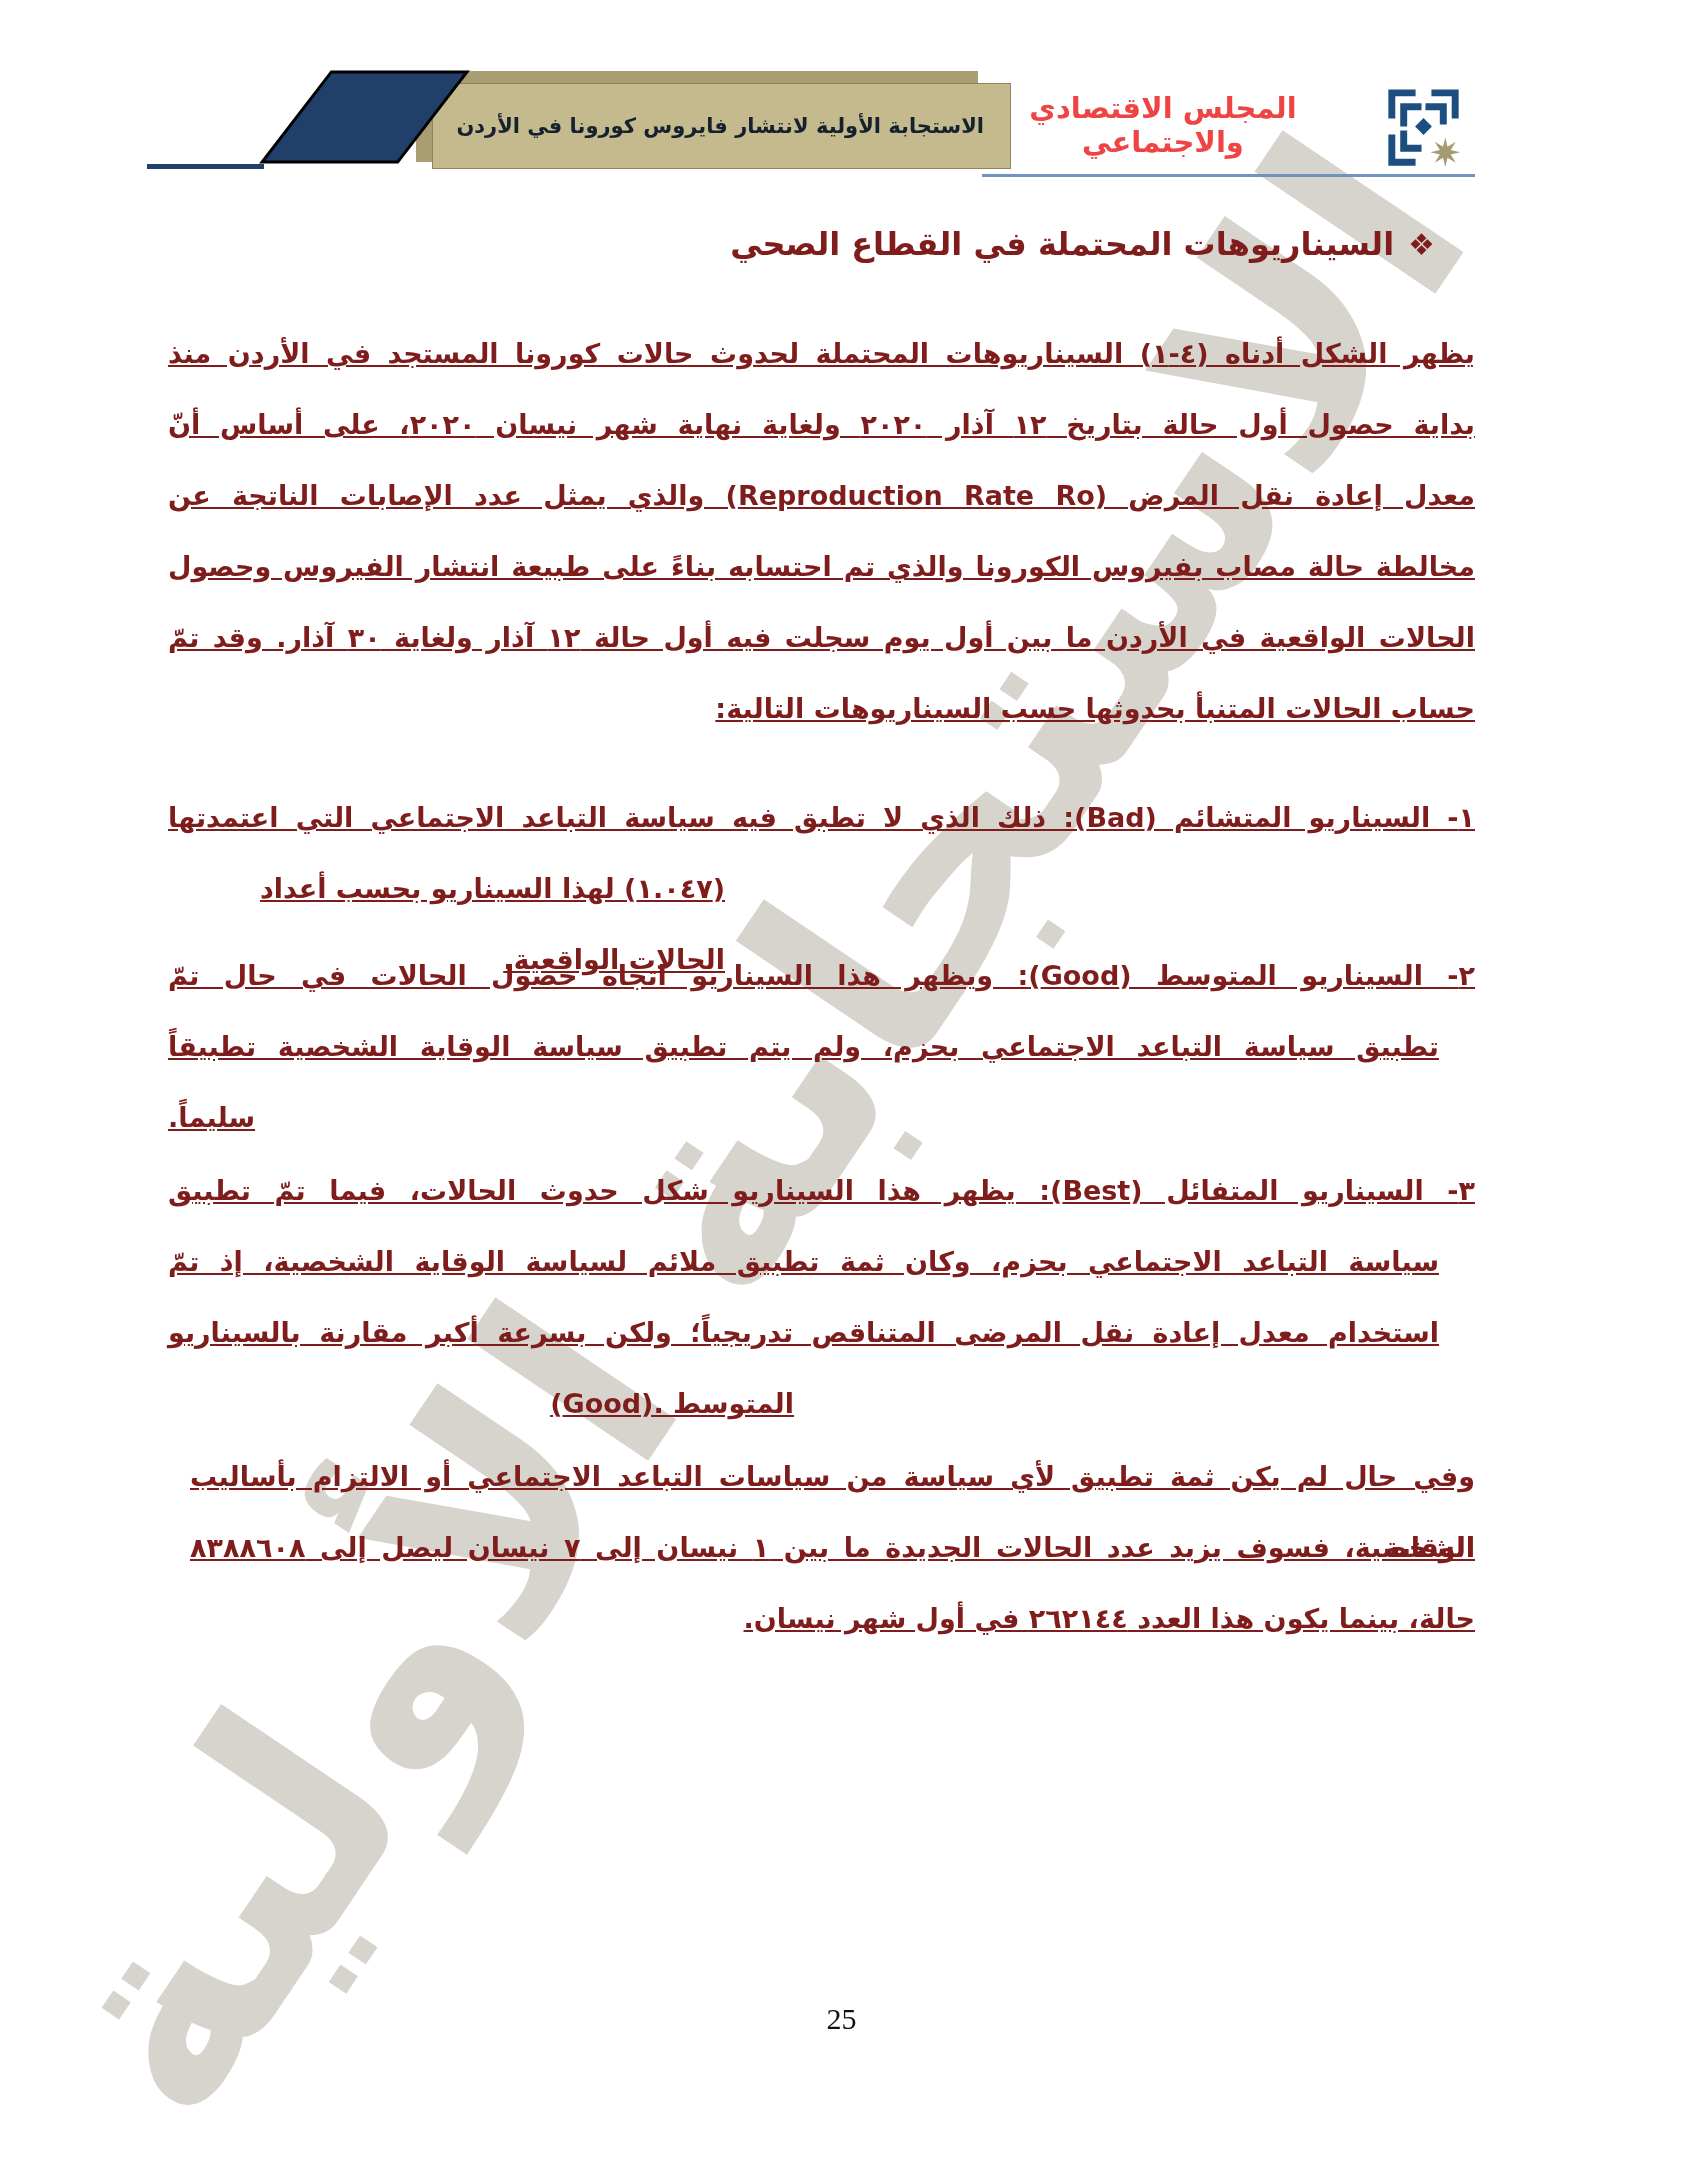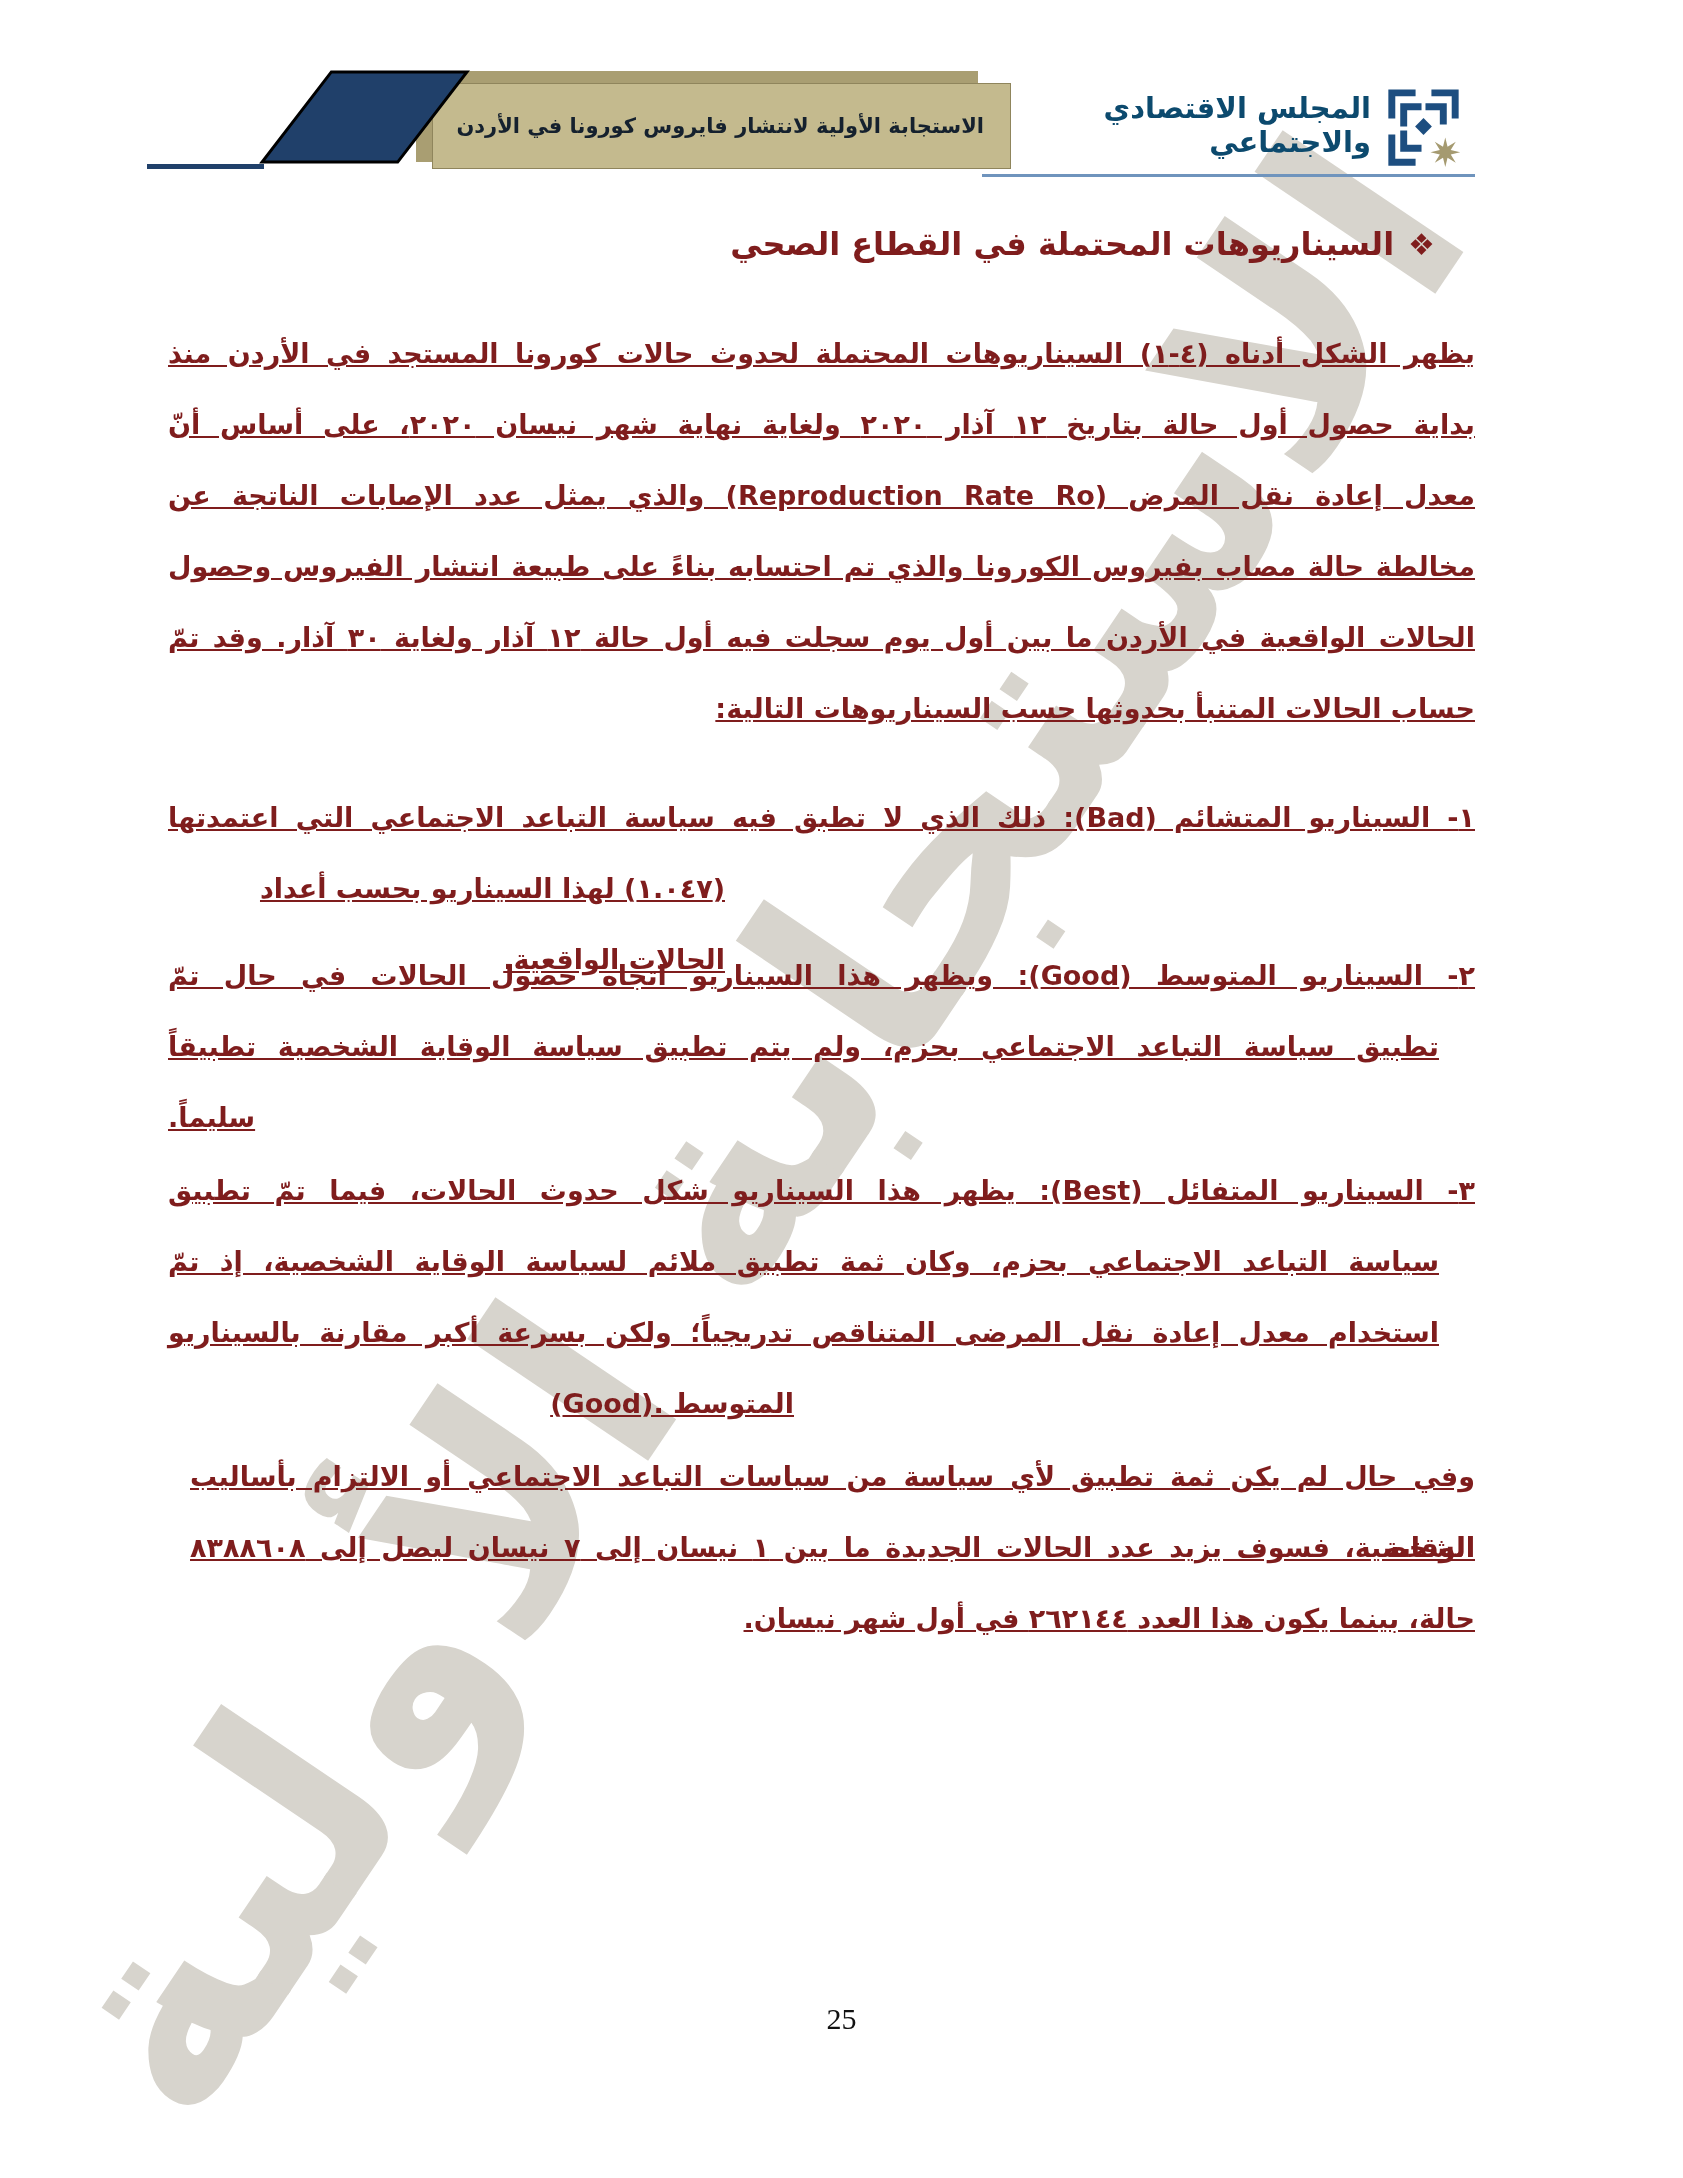--- a/index.html
+++ b/index.html
@@ -23,22 +23,22 @@
   .banner-inner span {
     font-size:21px; font-weight:bold; color:#15212e; letter-spacing:0;
   }
   .parallelogram { position:absolute; left:259px; top:69px; z-index:2; }
   .header-left-line {
     position:absolute; left:147px; top:164px; width:117px; height:5px;
     background:#20406a; z-index:2;
   }
   .council-name {
     position:absolute; left:955px; top:91px; width:416px; height:44px;
-    direction:rtl; text-align:right; z-index:2;
-    font-size:29px; font-weight:bold; color:#0c4a6e;
+    direction:rtl; text-align:center; z-index:2;
+    font-size:29px; font-weight:bold; color:#ef4444;
   }
   .council-emblem { position:absolute; left:1372px; top:79px; z-index:2; }
   .logo-underline {
     position:absolute; left:982px; top:174px; width:493px; height:3px;
     background:#6f94bd; z-index:2;
   }
 
   
   .watermark {
     position:absolute; left:-89px; top:921px; width:1683px; height:416px;

